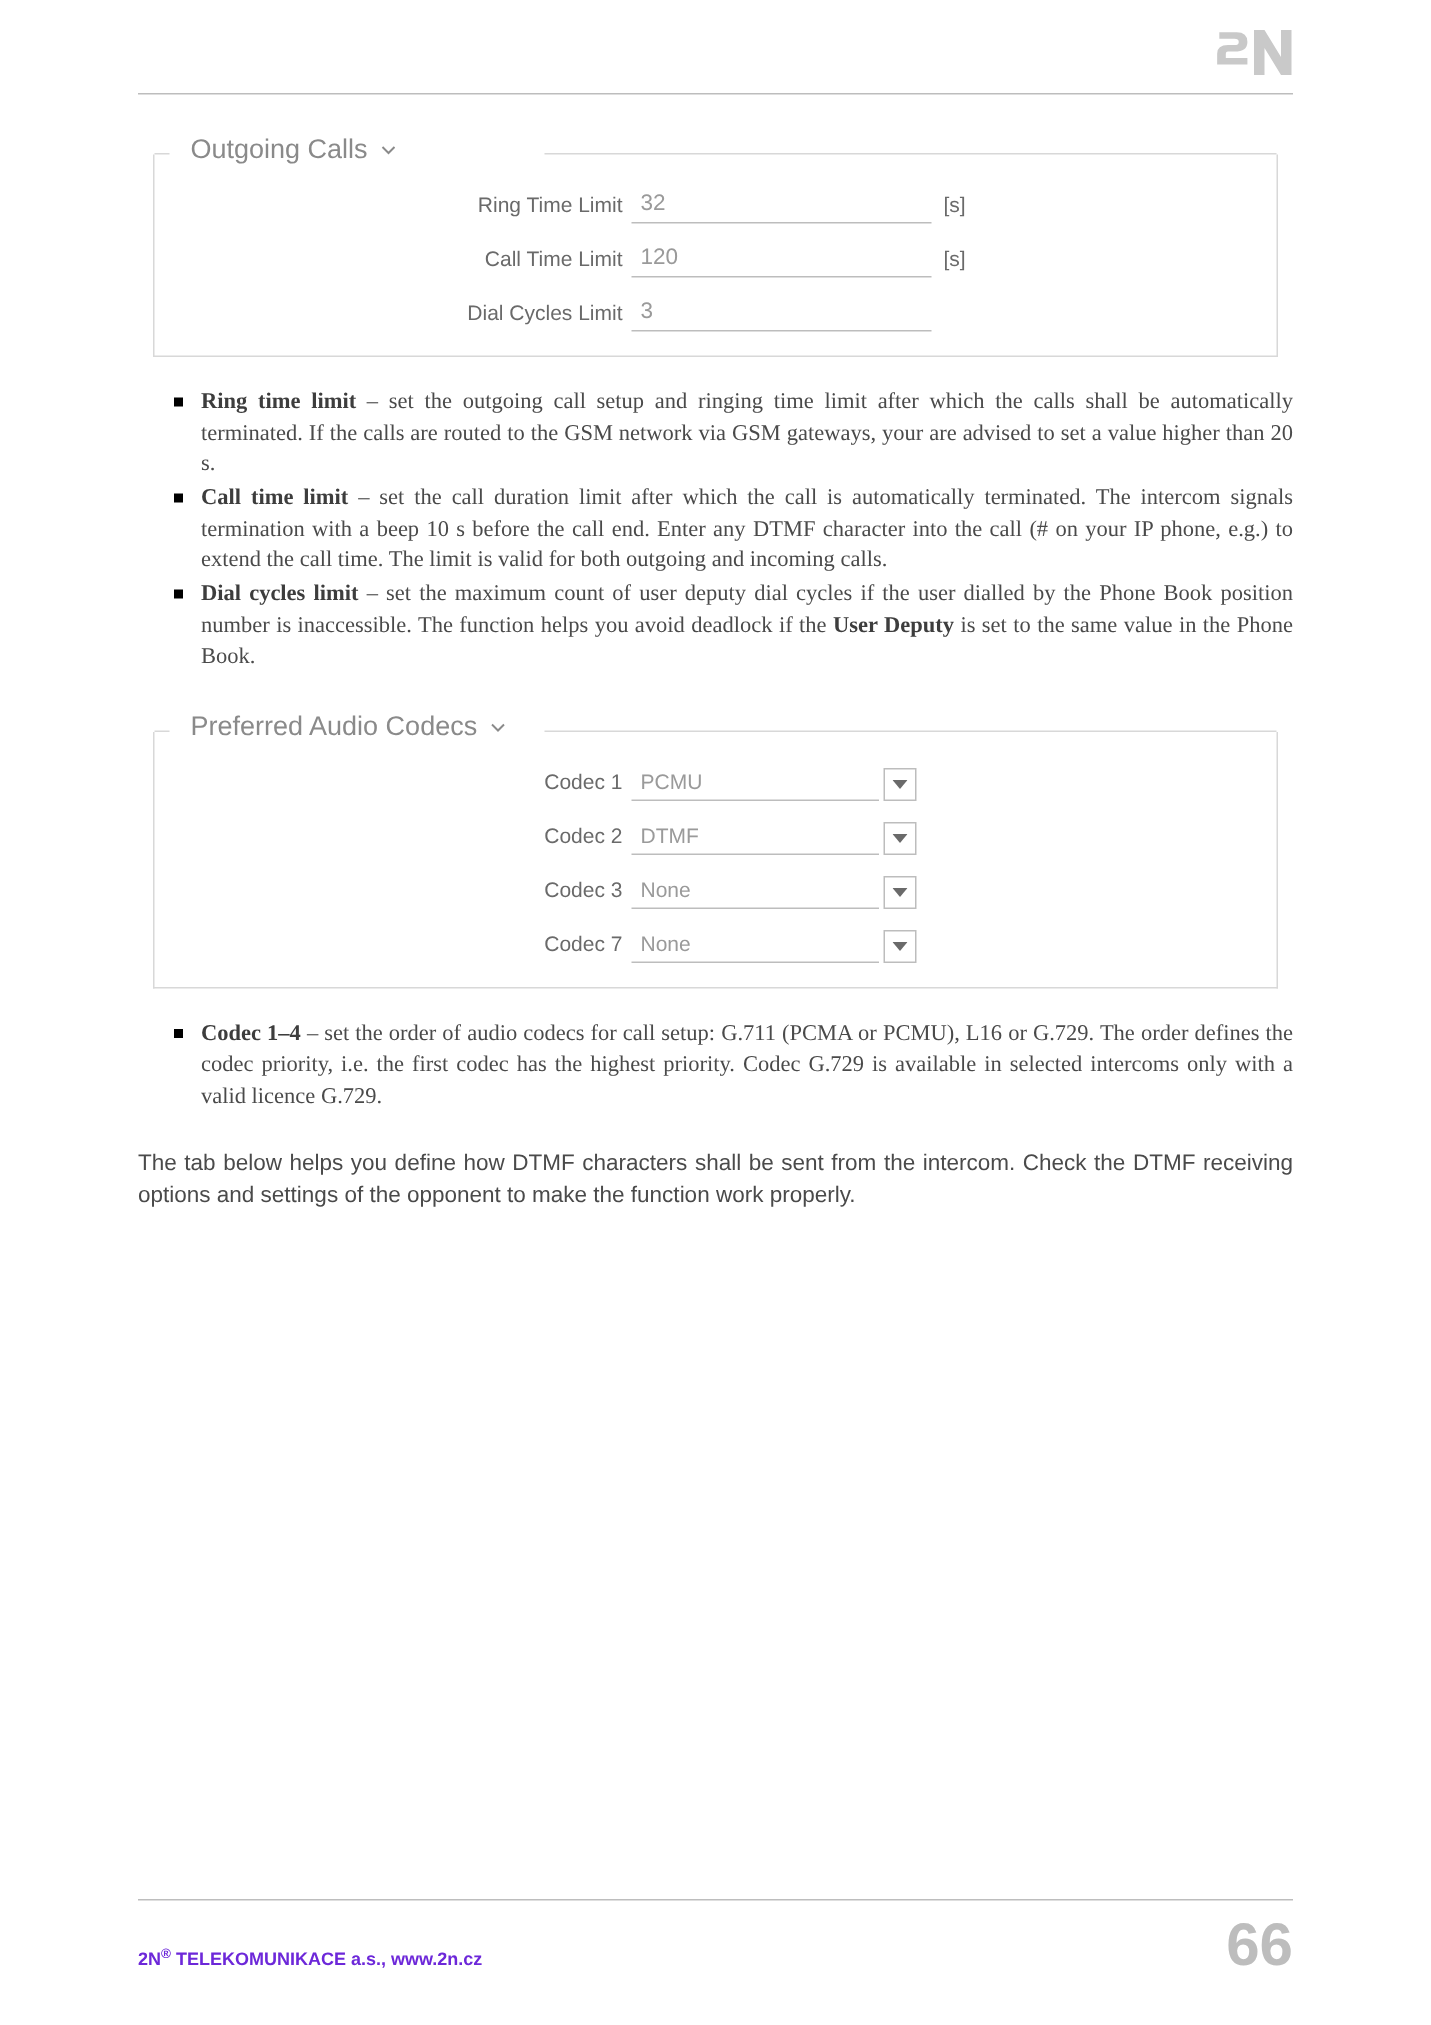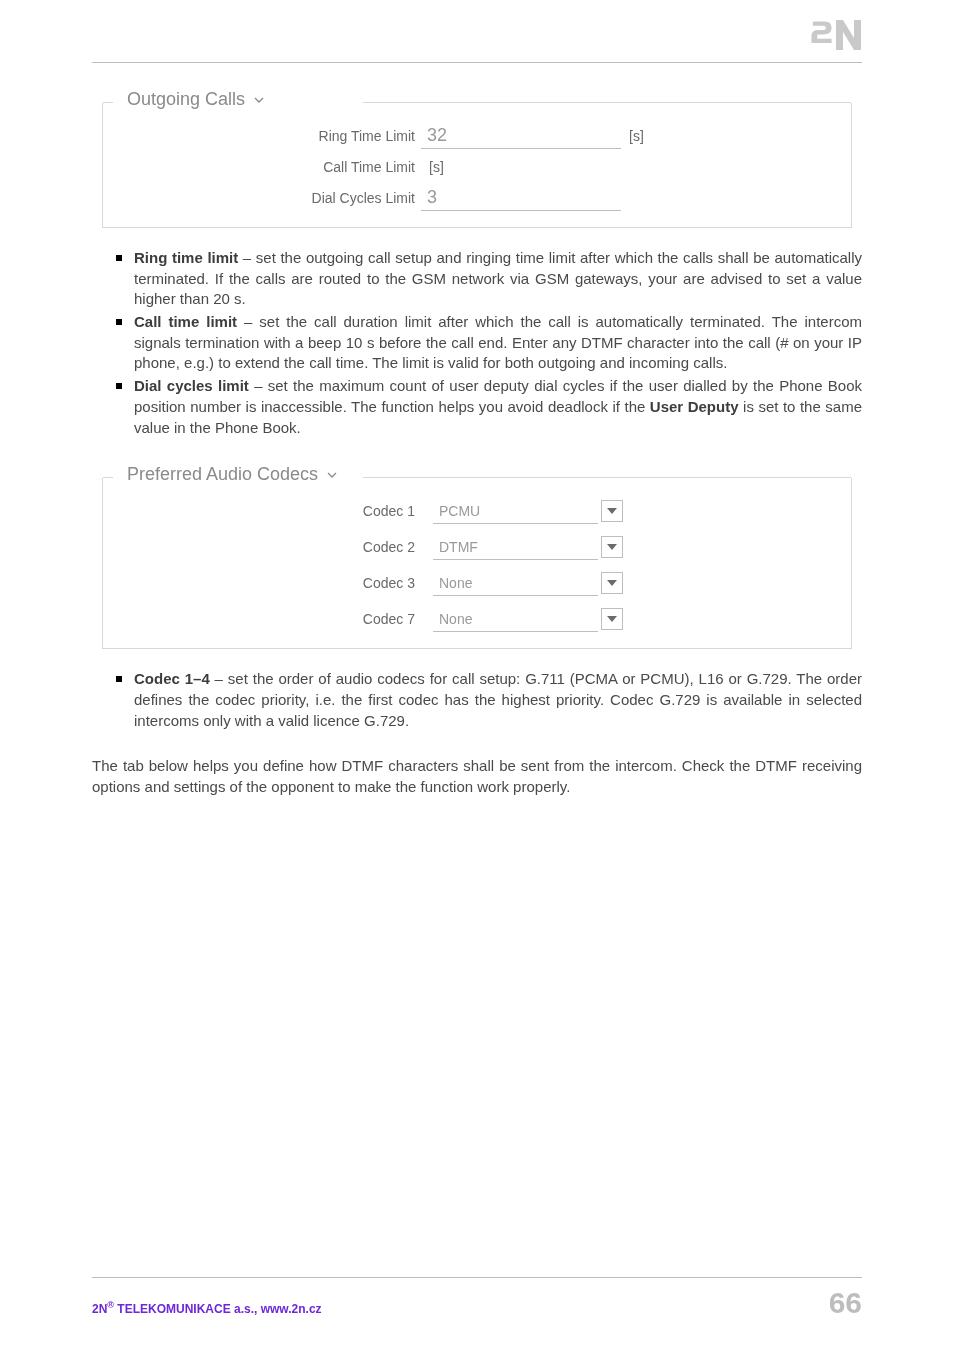--- a/index.html
+++ b/index.html
@@ -72,35 +72,34 @@
   .form-input {
     flex: 0 0 200px;
     display: flex;
     align-items: center;
   }
   .txt-input {
     width: 100%;
     height: 26px;
     border: none;
     border-bottom: 1px solid #bdbdbd;
-    font-size: 18px;
+    font-size: 15px;
     color: #9a9a9a;
     padding: 2px 6px;
     background: transparent;
   }
   .unit {
     margin-left: 8px;
     color: #6a6a6a;
     font-size: 14px;
   }
   .dd-wrap {
     flex: 0 0 190px;
     display: flex;
-    align-items: center;
-    margin-left: 12px;
+    align-items: flex-end;
   }
   .dd {
     flex: 1;
     height: 26px;
     border: none;
     border-bottom: 1px solid #bdbdbd;
     font-size: 14px;
     color: #9a9a9a;
     padding: 2px 6px;
     background: transparent;
@@ -124,20 +123,21 @@
     margin: 18px 0 24px 0;
     text-align: justify;
   }
   .bullets li {
     position: relative;
     font-size: 15px;
     line-height: 1.38;
     color: #4a4a4a;
     margin-bottom: 2px;
     padding-left: 14px;
+    font-family: Liberation Serif, serif;
   }
   .bullets li::before {
     content: "";
     position: absolute;
     left: -4px;
     top: 7px;
     width: 6px;
     height: 6px;
     background: #000;
   }
@@ -172,21 +172,21 @@
     align-items: baseline;
   }
   .footer-left {
     color: #6d28d9;
     font-size: 12px;
     font-weight: bold;
   }
   .footer-left sup { font-size: 9px; }
   .footer-right {
     color: #bdbdbd;
-    font-size: 30px;
+    font-size: 40px;
     font-weight: bold;
   }
 </style>
 </head>
 <body>
 
 <div class="page">
   <div class="logo">
     <svg width="52" height="30" viewBox="0 0 52 30">
       <g fill="#c9c9c9">
@@ -211,20 +211,23 @@
     <div class="form-row">
       <div class="form-label">Ring Time Limit</div>
       <div class="form-input">
         <input class="txt-input" value="32" style="">
       </div>
       <div class="unit">[s]</div>
     </div>
 
     <div class="form-row">
       <div class="form-label">Call Time Limit</div>
+      <div class="form-input">
+        <input class="txt-input" value="120" style="">
+      </div>
       <div class="unit">[s]</div>
     </div>
 
     <div class="form-row">
       <div class="form-label">Dial Cycles Limit</div>
       <div class="form-input">
         <input class="txt-input" value="3" style="">
       </div>
       <div class="unit"></div>
     </div>

